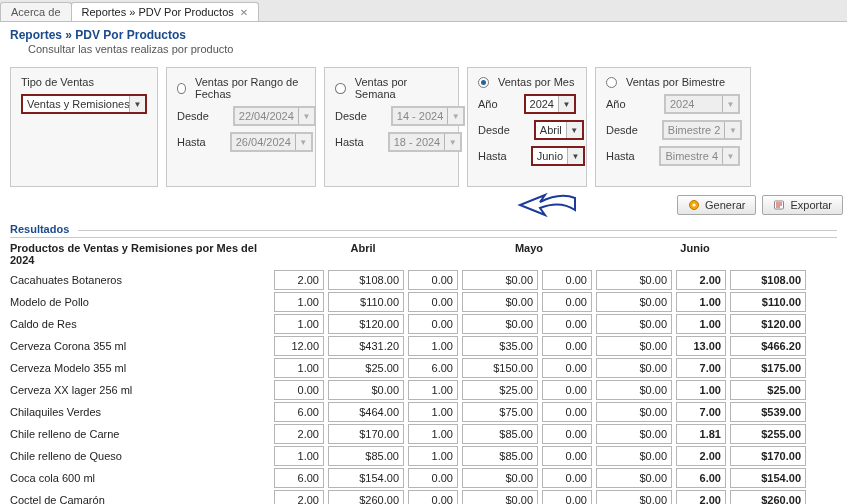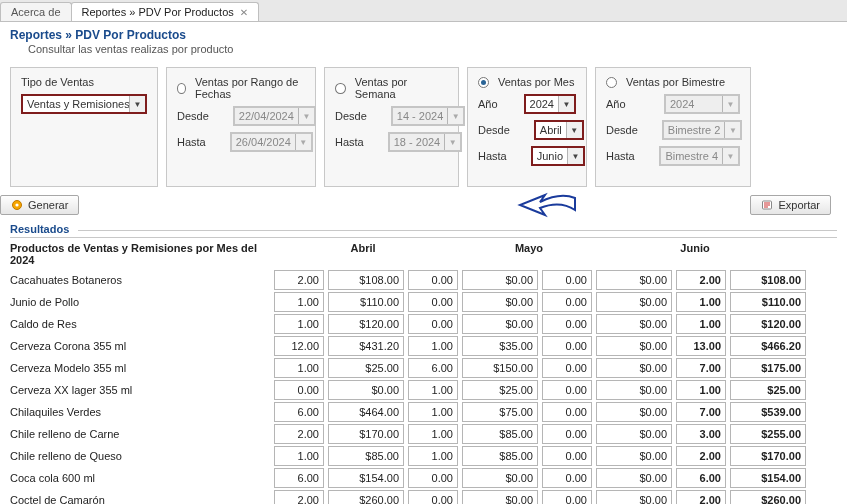--- a/index.html
+++ b/index.html
@@ -133,23 +133,23 @@
     align-items: center;
     justify-content: center;
   }
   .combo.disabled .caret, .datebox.disabled .caret { color: #aaa; }
   .tipo .head {
     font-size: 11px;
     color: #333;
   }
   .action-row {
     display: flex;
-    justify-content: space-between;
+    justify-content: flex-end;
     gap: 6px;
-    padding: 2px 16px 6px 0;
+    padding: 2px 4px 6px 0;
     position: relative;
   }
   .btn {
     display: inline-flex;
     align-items: center;
     gap: 5px;
     padding: 3px 10px;
     border: 1px solid #a7a7a7;
     background: linear-gradient(#fefefe, #e6e6e6);
     border-radius: 2px;
@@ -430,21 +430,21 @@
             <div class="cell">2.00</div>
             <div class="cell">$108.00</div>
             <div class="cell">0.00</div>
             <div class="cell">$0.00</div>
             <div class="cell">0.00</div>
             <div class="cell">$0.00</div>
             <div class="cell total-q">2.00</div>
             <div class="cell total-m">$108.00</div>
           </div>
           <div class="trow">
-            <div class="prod">Junio de Pollo</div>
+            <div class="prod">Modelo de Pollo</div>
             <div class="cell">1.00</div>
             <div class="cell">$110.00</div>
             <div class="cell">0.00</div>
             <div class="cell">$0.00</div>
             <div class="cell">0.00</div>
             <div class="cell">$0.00</div>
             <div class="cell total-q">1.00</div>
             <div class="cell total-m">$110.00</div>
           </div>
           <div class="trow">
@@ -474,21 +474,21 @@
             <div class="cell">1.00</div>
             <div class="cell">$25.00</div>
             <div class="cell">6.00</div>
             <div class="cell">$150.00</div>
             <div class="cell">0.00</div>
             <div class="cell">$0.00</div>
             <div class="cell total-q">7.00</div>
             <div class="cell total-m">$175.00</div>
           </div>
           <div class="trow">
-            <div class="prod">Cerveza XX lager 355 ml</div>
+            <div class="prod">Cerveza XX lager 256 ml</div>
             <div class="cell">0.00</div>
             <div class="cell">$0.00</div>
             <div class="cell">1.00</div>
             <div class="cell">$25.00</div>
             <div class="cell">0.00</div>
             <div class="cell">$0.00</div>
             <div class="cell total-q">1.00</div>
             <div class="cell total-m">$25.00</div>
           </div>
           <div class="trow">
@@ -503,21 +503,21 @@
             <div class="cell total-m">$539.00</div>
           </div>
           <div class="trow">
             <div class="prod">Chile relleno de Carne</div>
             <div class="cell">2.00</div>
             <div class="cell">$170.00</div>
             <div class="cell">1.00</div>
             <div class="cell">$85.00</div>
             <div class="cell">0.00</div>
             <div class="cell">$0.00</div>
-            <div class="cell total-q">3.00</div>
+            <div class="cell total-q">1.81</div>
             <div class="cell total-m">$255.00</div>
           </div>
           <div class="trow">
             <div class="prod">Chile relleno de Queso</div>
             <div class="cell">1.00</div>
             <div class="cell">$85.00</div>
             <div class="cell">1.00</div>
             <div class="cell">$85.00</div>
             <div class="cell">0.00</div>
             <div class="cell">$0.00</div>

